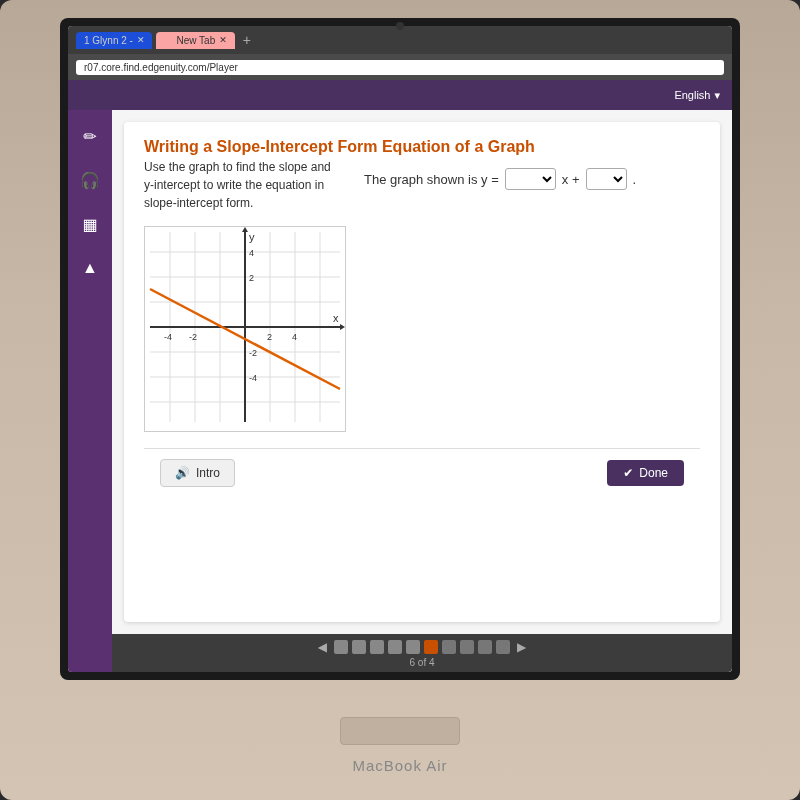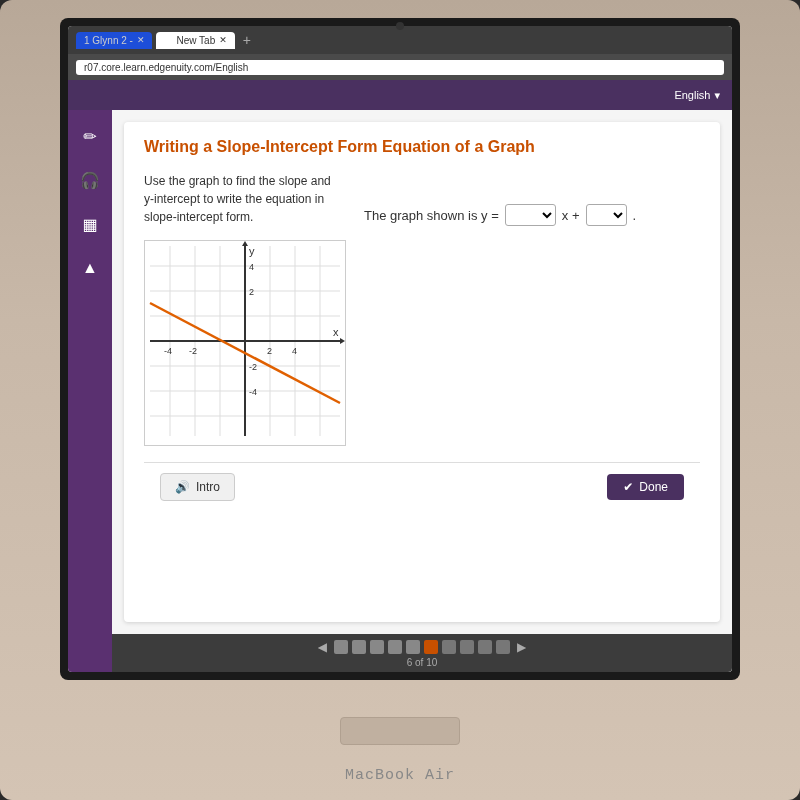--- a/index.html
+++ b/index.html
@@ -71,21 +71,21 @@
       background: #1d4ed8;
       color: #ccc;
       font-size: 10px;
       padding: 3px 8px;
       border-radius: 4px 4px 0 0;
       display: flex;
       align-items: center;
       gap: 4px;
     }
     .tab.active {
-      background: #ffffff;
+      background: #fca5a5;
       color: #333;
       padding-left: 20px;
     }
     .tab-close {
       font-size: 9px;
       cursor: pointer;
     }
     .new-tab-btn {
       color: #aaa;
       font-size: 14px;
@@ -170,26 +170,26 @@
       border-radius: 4px;
       box-shadow: 0 1px 4px rgba(0,0,0,0.15);
       padding: 16px 20px;
       flex: 1;
     }
 
     .lesson-title {
       color: #c85000;
       font-size: 16px;
       font-weight: bold;
-      margin-bottom: 16px;
+      margin-bottom: 2px;
     }
 
     .question-row {
       display: flex;
-      align-items: flex-end;
+      align-items: flex-start;
       gap: 20px;
       margin-bottom: 14px;
     }
 
     .question-text {
       font-size: 12px;
       color: #333;
       max-width: 200px;
       line-height: 1.5;
     }
@@ -290,26 +290,26 @@
     }
     .progress-label {
       color: #aaa;
       font-size: 10px;
       margin-top: 3px;
     }
 
     
     .macbook-label {
       position: absolute;
-      bottom: 16px;
+      bottom: 26px;
       left: 50%;
       transform: translateX(-50%);
       color: #888;
       font-size: 15px;
-      font-family: Liberation Mono, monospace;
+      font-family: Liberation Sans, sans-serif;
       letter-spacing: 1px;
     }
 
     
     .trackpad {
       position: absolute;
       bottom: 55px;
       left: 50%;
       transform: translateX(-50%);
       width: 120px;
@@ -334,21 +334,21 @@
           <span class="tab-close">✕</span>
         </div>
         <div class="tab active">
           <span>New Tab</span>
           <span class="tab-close">✕</span>
         </div>
         <span class="new-tab-btn">+</span>
       </div>
 
       <div class="address-bar-row">
-        <div class="address-bar">r07.core.learn.edgenuity.com/English</div>
+        <div class="address-bar">r07.core.find.edgenuity.com/Player</div>
       </div>
 
       <div class="app-header">
         <div class="lang-select">
           <span>English</span>
           <span>▾</span>
         </div>
       </div>
 
       <div class="main-layout">
@@ -455,21 +455,21 @@
               <div class="dot completed"></div>
               <div class="dot completed"></div>
               <div class="dot completed"></div>
               <div class="dot active"></div>
               <div class="dot"></div>
               <div class="dot"></div>
               <div class="dot"></div>
               <div class="dot"></div>
               <span class="progress-arrow">▶</span>
             </div>
-            <div class="progress-label">6 of 10</div>
+            <div class="progress-label">6 of 4</div>
           </div>
 
         </div>
       </div>
 
     </div>
   </div>
 
   <div class="trackpad"></div>
   <div class="macbook-label">MacBook Air</div>

